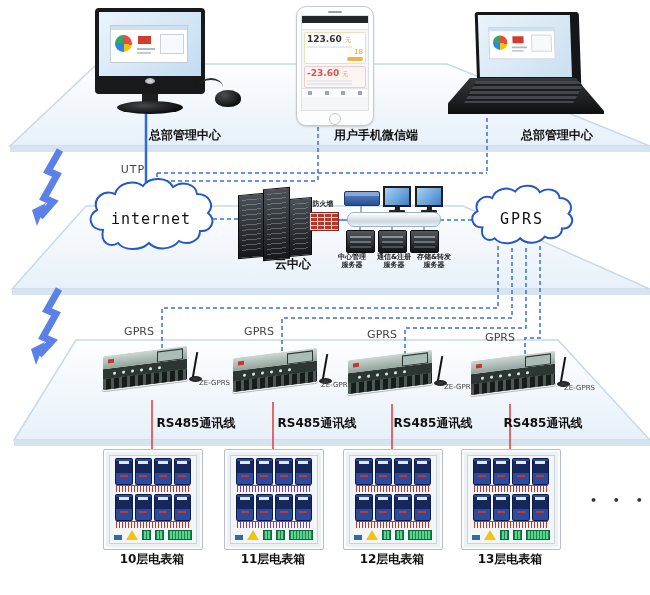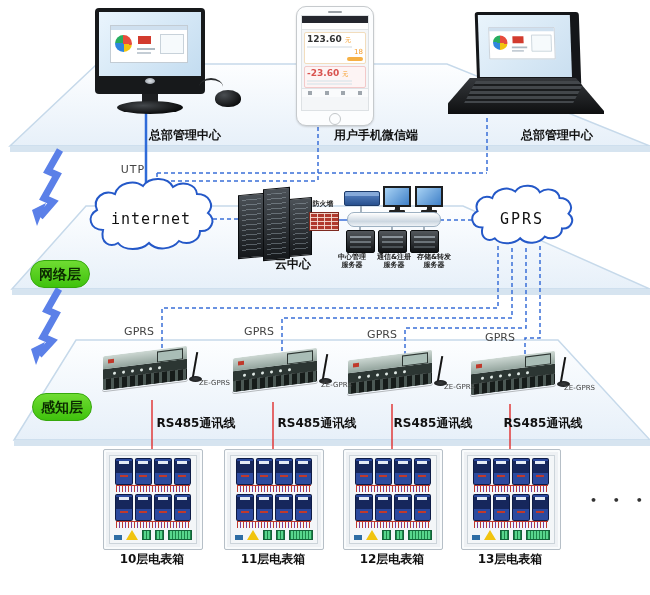--- a/index.html
+++ b/index.html
@@ -196,22 +196,20 @@
       </g>
     </g>
 
     <use href="#cloudPath" fill="#ffffff" stroke="#2458c8" stroke-width="2"></use>
     <use href="#cloudPath" transform="translate(398,39) scale(0.82)" fill="#ffffff" stroke="#2458c8" stroke-width="2.4"></use>
   </svg>
 
   <div class="cloud-txt" style="left:151px;top:210px;">internet</div>
   <div class="cloud-txt" style="left:522px;top:210px;letter-spacing:2px;">GPRS</div>
 
-  <div class="pill" style="left:30px;top:260px;">网络层</div>
-  <div class="pill" style="left:32px;top:393px;">感知层</div>
 
   <div class="dev monitor" style="left:95px;top:8px;">
     <div class="frame">
       <div class="screen">
         <div class="mini-window">
           <div class="bar"></div>
             <div class="pie"></div>
           <div class="brand"></div>
           <div class="login"></div>
           <div class="ln"></div>

